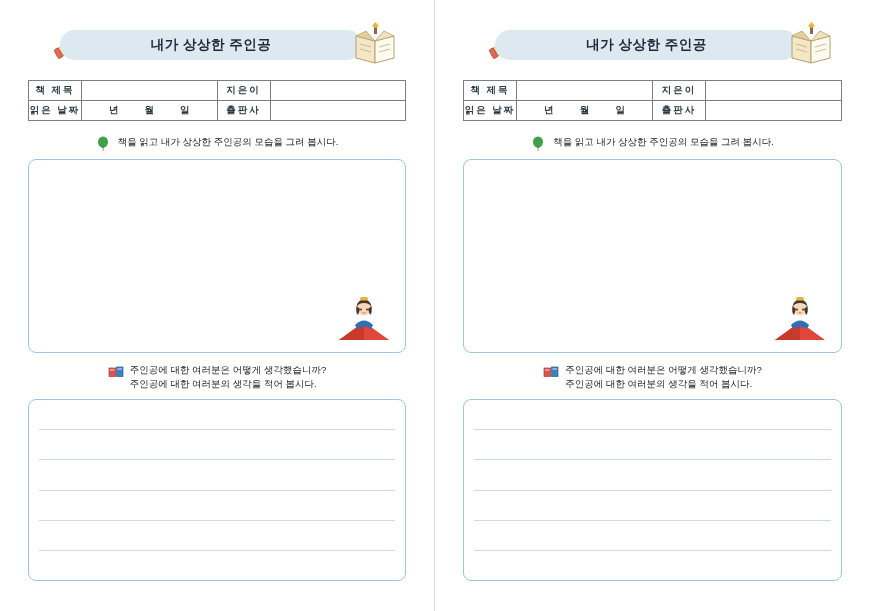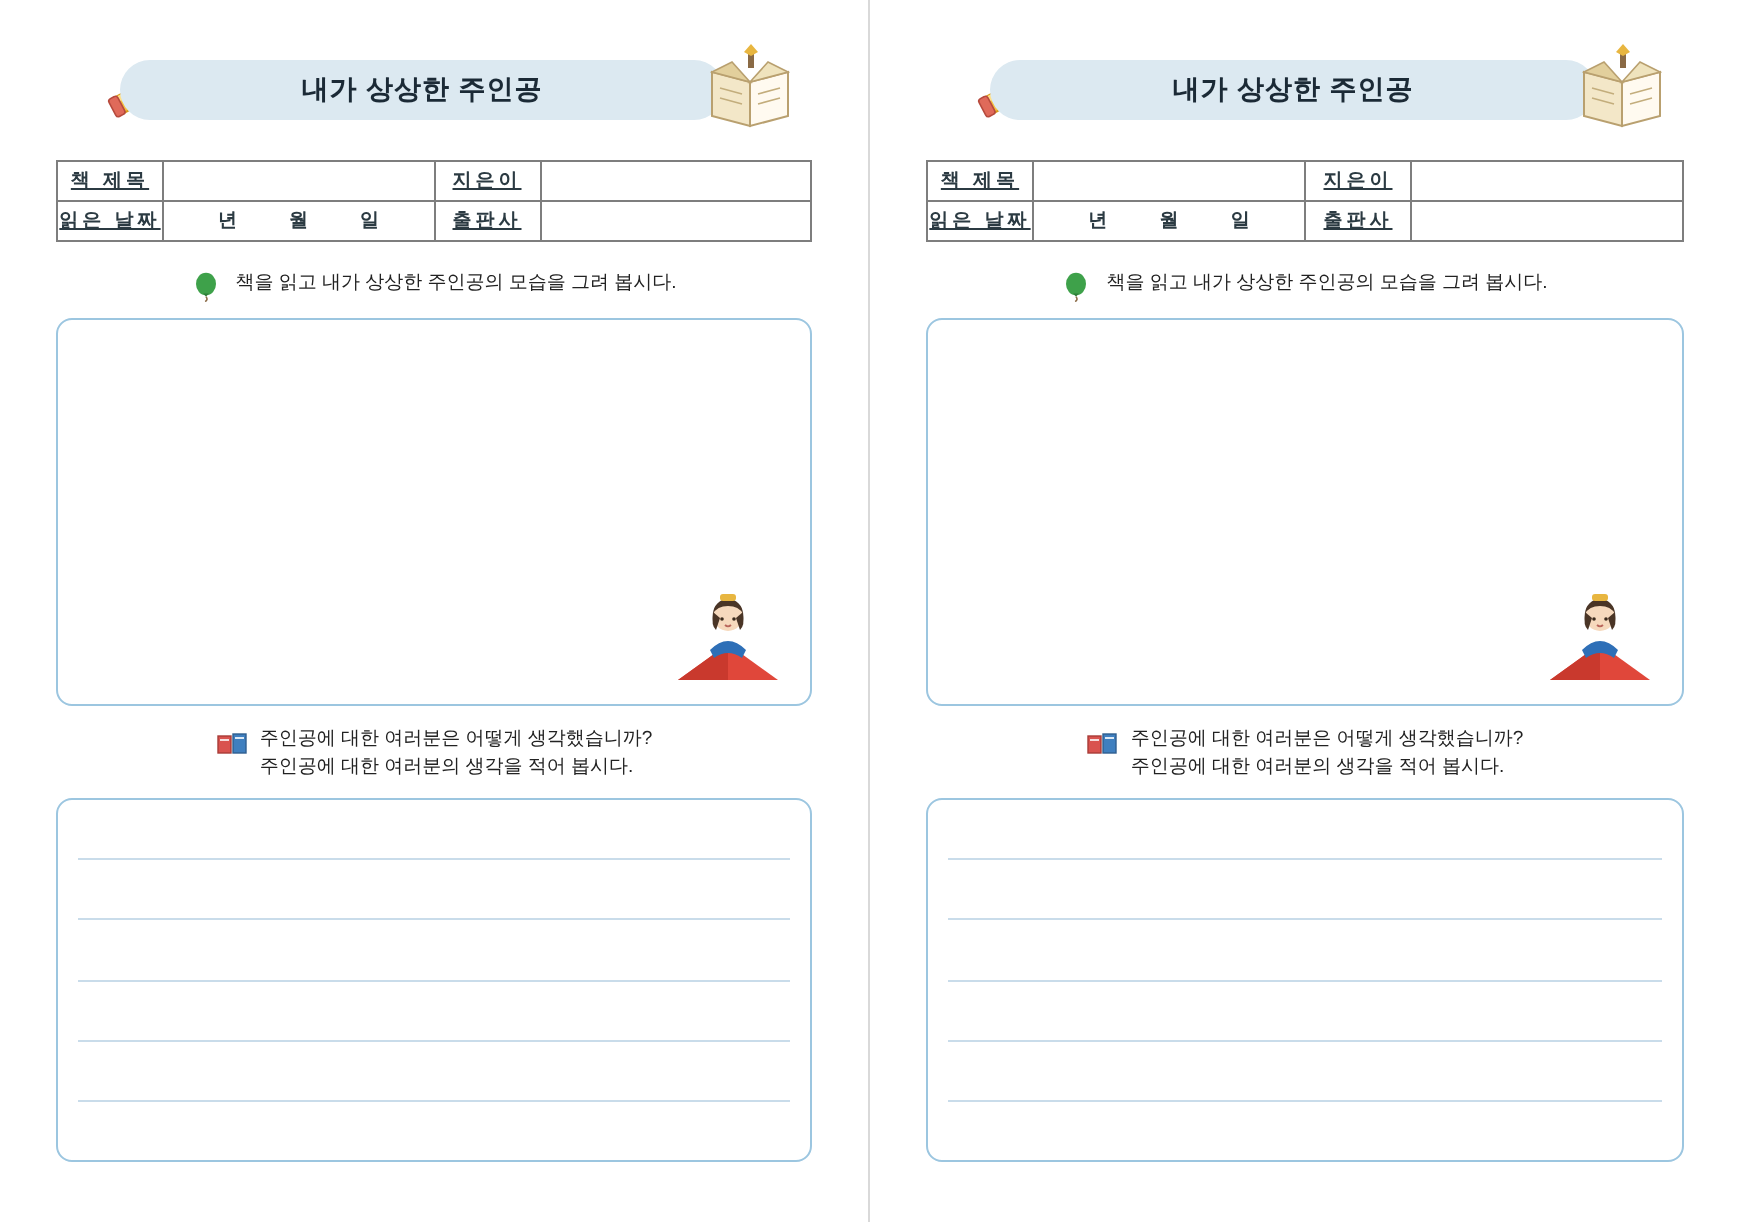--- a/index.html
+++ b/index.html
@@ -86,21 +86,20 @@
     font-size: 9.5px;
     font-weight: bold;
     text-align: center;
     vertical-align: middle;
     padding: 0;
   }
   table.info td.lbl {
     background: #ffffff;
     width: 52px;
     letter-spacing: 2px;
-    text-decoration: underline;
   }
   table.info td.val { background: #ffffff; }
   .date-row {
     display: flex;
     justify-content: space-around;
     align-items: center;
     font-size: 9.5px;
     font-weight: bold;
     padding: 0 14px;
   }

